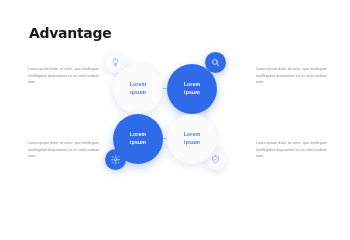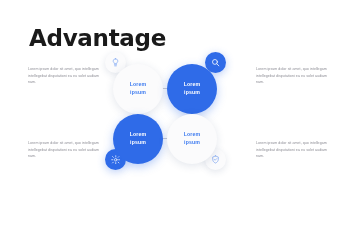--- a/index.html
+++ b/index.html
@@ -19,21 +19,21 @@
     position: absolute;
     inset: 0;
     background: #ffffff;
   }
 
   
   .slide-title {
     position: absolute;
     left: 29px;
     top: 25px;
-    font-size: 23px;
+    font-size: 14px;
     font-weight: bold;
     letter-spacing: -0.3px;
     color: #1a1a1a;
     font-family: "DejaVu Sans", sans-serif;
   }
 
   
   .side-text {
     position: absolute;
     width: 72px;

